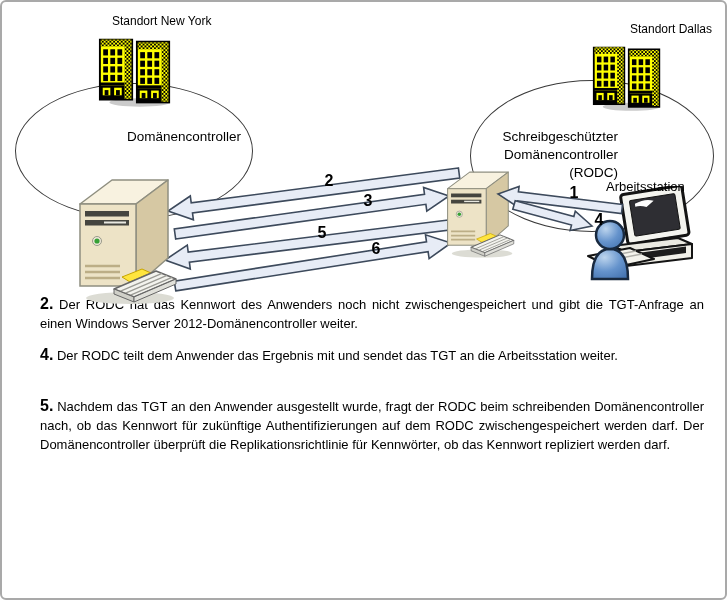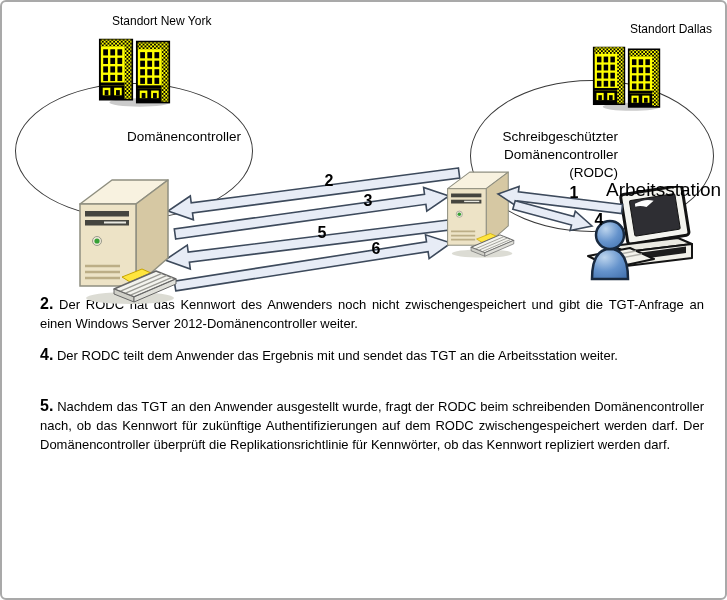--- a/index.html
+++ b/index.html
@@ -7,21 +7,21 @@
     position:relative;width:727px;height:600px;box-sizing:border-box;
     background:#fff;border:2px solid #a9a9a9;border-radius:6px;overflow:hidden;
     font-family:"Liberation Sans",sans-serif;color:#000;
   }
   .abs{position:absolute;}
   .site-title{font-size:12px;font-weight:normal;white-space:nowrap;z-index:20;margin-left:32px;}
   .ellipse{border:1.4px solid #3a3a3a;border-radius:50%;z-index:1;}
   .ellipse-label{text-align:right;font-size:13.5px;z-index:7;}
   #dc-label{line-height:20px;}
   #rodc-label{line-height:18px;}
-  #ws-label{font-size:19px;z-index:16;white-space:nowrap;}
+  #ws-label{font-size:13px;z-index:16;white-space:nowrap;}
   svg.icon{display:block;}
   #arrows-long{left:0;top:0;z-index:5;pointer-events:none;}
   #arrows-short{left:0;top:0;z-index:15;pointer-events:none;}
   .z-icons{z-index:6;} .z-srv{z-index:10;} .z-ws{z-index:12;}
   .arrow{fill:#e7ecf6;stroke:#3d4a5c;stroke-width:1.6;stroke-linejoin:miter;}
   .arrow-num{font-family:"Liberation Sans",sans-serif;font-size:16px;font-weight:bold;fill:#000;text-anchor:middle;}
   #steps{left:38px;top:293px;width:664px;font-size:13px;line-height:19px;text-align:justify;}
   #steps p{margin:0 0 13px 0;}
   #steps p.gap-lg{margin-bottom:32px;}
   #steps b{font-size:16px;line-height:1;}

